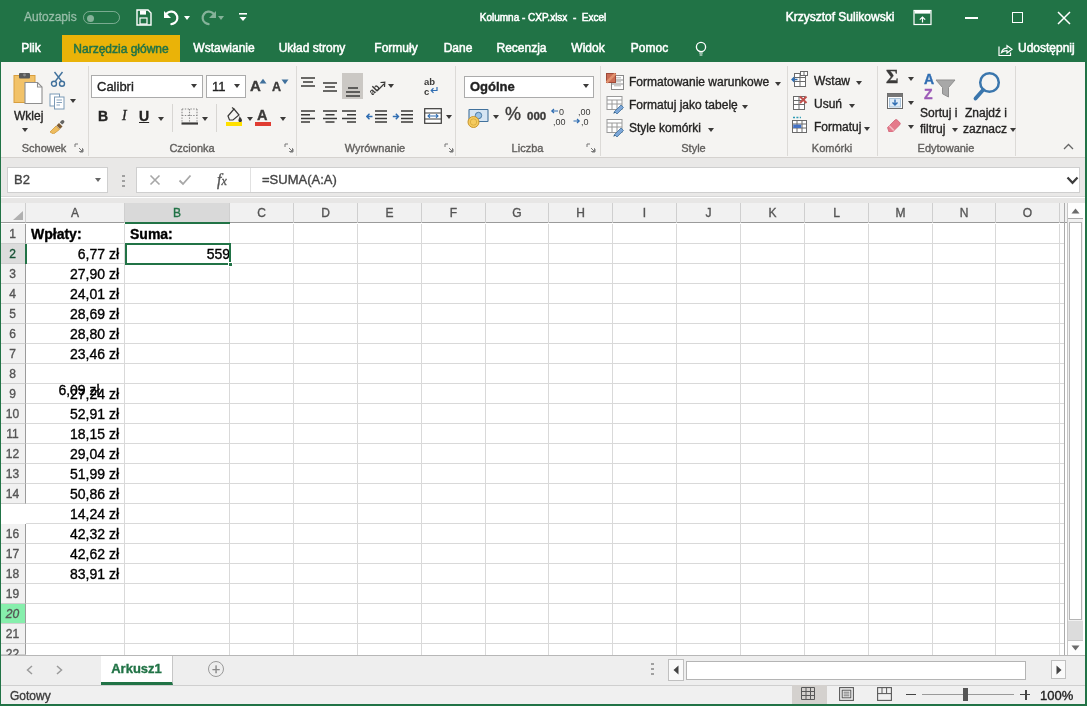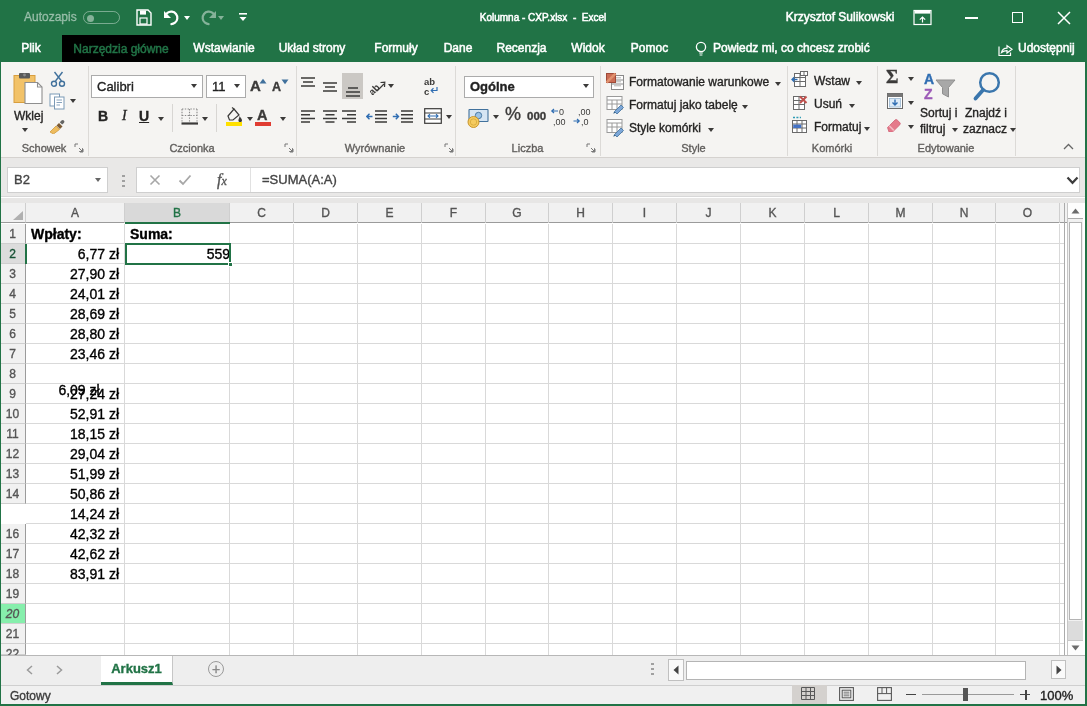--- a/index.html
+++ b/index.html
@@ -49,34 +49,33 @@
  <rect x="1" y="1.5" width="17" height="14" fill="none" stroke="#fff" stroke-width="1.2"></rect>
  <rect x="1.6" y="2" width="15.8" height="2.6" fill="#fff"></rect>
  <path d="M9.5 13.5 L9.5 8.5 M6.8 10.6 L9.5 8 L12.2 10.6" stroke="#fff" stroke-width="1.2" fill="none"></path>
 </svg>
 <div class="abs" style="left:965px;top:17px;width:13px;height:1.6px;background:#fff;"></div>
 <div class="abs" style="left:1012px;top:12px;width:11px;height:11px;border:1.3px solid #fff;"></div>
 <svg class="abs" style="left:1057px;top:11px;" width="14" height="14" viewBox="0 0 14 14">
  <path d="M1 1 L13 13 M13 1 L1 13" stroke="#fff" stroke-width="1.5"></path>
 </svg>
 <div class="abs" style="left:0;top:35px;width:1087px;height:27px;background:#217346;"></div>
-<div class="abs" style="left:62px;top:35px;width:118px;height:27px;background:#000000;color:#217346;line-height:28px;font-size:12px;text-align:center;-webkit-text-stroke:0.5px #217346;">Narzędzia główne</div>
+<div class="abs" style="left:62px;top:35px;width:118px;height:27px;background:#eab308;color:#217346;line-height:28px;font-size:12px;text-align:center;-webkit-text-stroke:0.5px #217346;">Narzędzia główne</div>
 <div class="rtab" style="left:8px;top:35px;width:46px;">Plik</div>
 <div class="rtab" style="left:188px;top:35px;width:72px;">Wstawianie</div>
 <div class="rtab" style="left:272px;top:35px;width:80px;">Układ strony</div>
 <div class="rtab" style="left:365px;top:35px;width:62px;">Formuły</div>
 <div class="rtab" style="left:437px;top:35px;width:42px;">Dane</div>
 <div class="rtab" style="left:491px;top:35px;width:61px;">Recenzja</div>
 <div class="rtab" style="left:565px;top:35px;width:46px;">Widok</div>
 <div class="rtab" style="left:623px;top:35px;width:53px;">Pomoc</div>
 <svg class="abs" style="left:694px;top:41px;" width="14" height="16" viewBox="0 0 14 16">
  <circle cx="7" cy="6" r="4.6" fill="none" stroke="#fff" stroke-width="1.3"></circle>
  <path d="M5.2 12 h3.6 M5.6 14 h2.8" stroke="#fff" stroke-width="1.2"></path>
 </svg>
-<div class="rtab" style="left:713px;top:35px;width:170px;text-align:left;">Powiedz mi, co chcesz zrobić</div>
 <svg class="abs" style="left:998px;top:42px;" width="17" height="15" viewBox="0 0 17 15">
  <path d="M1 4.5 V13.5 H12.5 V10.5" fill="none" stroke="#fff" stroke-width="1.2"></path>
  <path d="M3.5 10.5 C4.2 7.6 6.2 6.3 9 6.2 L9 3.6 L14 7.3 L9 11 L9 8.7 C6.5 8.7 5 9.3 3.5 10.5 z" fill="none" stroke="#fff" stroke-width="1.2"></path>
 </svg>
 <div class="rtab" style="left:1018px;top:35px;width:62px;text-align:left;">Udostępnij</div>
 <div class="abs" style="left:0;top:62px;width:1087px;height:96px;background:#f5f4f2;border-bottom:1px solid #d5d2cf;"></div>
 <div class="gsep" style="left:88px;top:66px;height:90px;"></div>
 <div class="gsep" style="left:296px;top:66px;height:90px;"></div>
 <div class="gsep" style="left:455px;top:66px;height:90px;"></div>
 <div class="gsep" style="left:600px;top:66px;height:90px;"></div>

